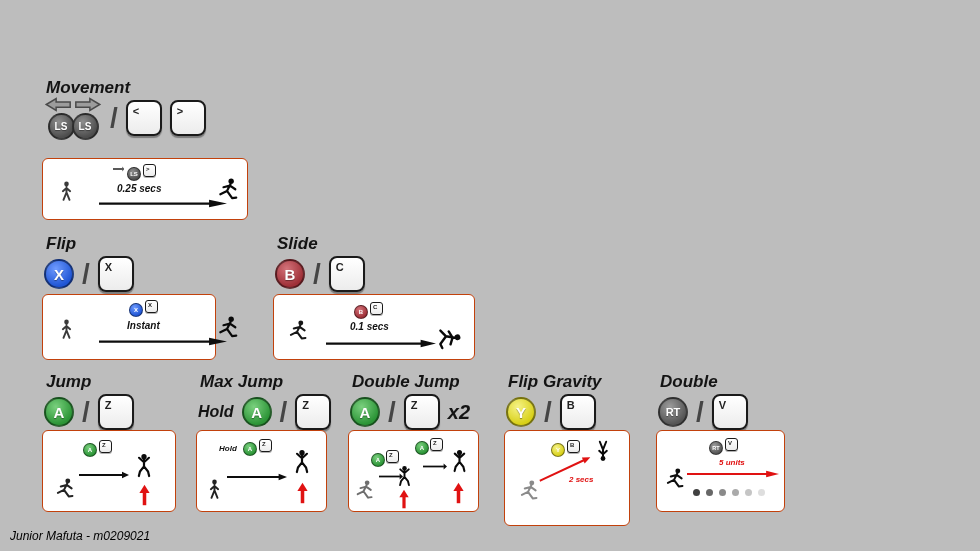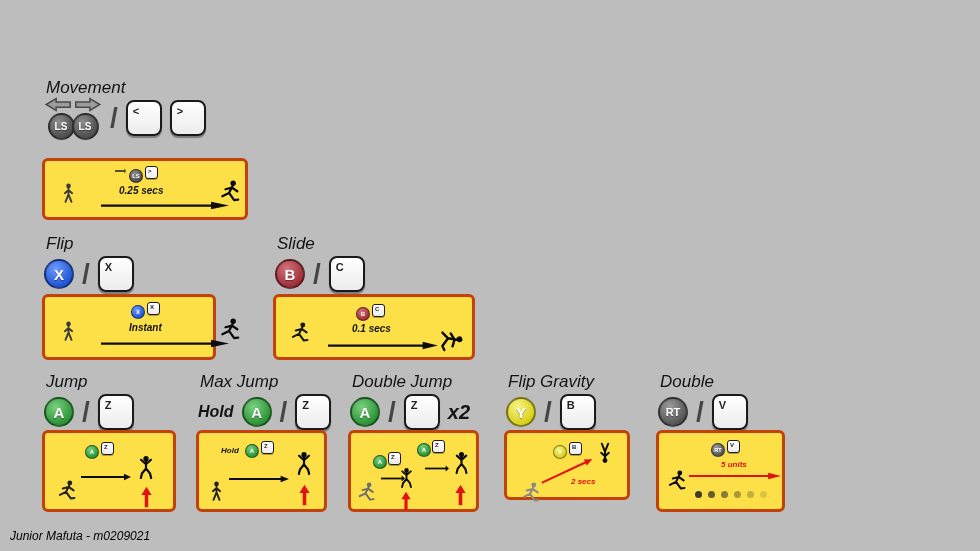--- a/index.html
+++ b/index.html
@@ -3,21 +3,21 @@
 <meta charset="utf-8">
 <style>
   * { margin:0; padding:0; box-sizing:border-box; }
   html,body { font-family:"Liberation Sans", sans-serif; background:#ffffff; }
   .page { position:relative; width:980px; height:551px; background:#bdbdbd; overflow:hidden; }
   .abs { position:absolute; }
   .title {
     position:absolute; top:16px; left:0; right:0; text-align:center;
     font-size:47px; font-weight:bold; font-style:italic; color:#3d3d3d; letter-spacing:1px;
   }
-  .sec-label { position:absolute; font-size:17px; font-weight:normal; font-style:italic; color:#141414; }
+  .sec-label { position:absolute; font-size:17px; font-weight:bold; font-style:italic; color:#141414; }
   .input-row { position:absolute; display:flex; align-items:center; gap:8px; height:40px; }
   .slash { font-size:28px; font-weight:bold; color:#454545; line-height:1; }
   .stick-col { display:flex; flex-direction:column; align-items:center; gap:1px; }
   .ls-pair { display:flex; }
   .ls-pair .pad + .pad { margin-left:-3px; }
   .pad {
     border-radius:50%; display:flex; align-items:center; justify-content:center;
     color:#fff; font-weight:bold; border:2px solid rgba(0,0,0,.45);
     background: radial-gradient(circle at 38% 30%, var(--hi), var(--base) 72%);
     text-shadow:0 1px 1px rgba(0,0,0,.4); flex:none;
@@ -35,21 +35,21 @@
   .key {
     width:36px; height:36px; background:linear-gradient(#ffffff,#ececec);
     border:2.5px solid #1a1a1a; border-radius:8px; color:#222;
     font-size:11px; font-weight:bold; display:flex; align-items:flex-start; justify-content:flex-start;
     padding:3px 0 0 5px; box-shadow:0 2px 1px rgba(0,0,0,.35); flex:none;
   }
   .key.size-mini2 {
     position:absolute; width:13px; height:13px; border:1.5px solid #1a1a1a; border-radius:3px;
     font-size:6px; padding:1px 0 0 2px; box-shadow:0 1px 0 rgba(0,0,0,.3);
   }
-  .demo-box { position:absolute; background:#fde047; border:3px solid #c2410c; border-radius:6px; }
+  .demo-box { position:absolute; background:#ffffff; border:1px solid #c2410c; border-radius:6px; }
   .note { position:absolute; font-size:10px; font-weight:bold; font-style:italic; color:#111; white-space:nowrap; }
   .note-red { position:absolute; font-size:8px; font-weight:bold; font-style:italic; color:#e01212; white-space:nowrap; }
   .hold-main { font-size:16px; font-weight:bold; font-style:italic; color:#141414; }
   .hold-mini { position:absolute; font-size:8px; font-weight:bold; font-style:italic; color:#141414; }
   .x2 { font-size:20px; font-weight:bold; font-style:italic; color:#141414; }
   .dot { position:absolute; width:7px; height:7px; border-radius:50%; background:#1f1f1f; }
   .footer { position:absolute; left:10px; top:529px; font-size:12px; font-style:italic; color:#000000; }
 </style>
 </head>
 <body>
@@ -243,21 +243,21 @@
         <use href="#g-arrow-up"></use>
       </svg>
   </div>
 
   <div class="sec-label" style="left:508px;top:372px">Flip Gravity</div>
   <div class="input-row" style="left:506px;top:392px">
     <span class="pad pad-y size-main">Y</span>
     <span class="slash">/</span>
     <span class="key">B</span>
   </div>
-  <div class="demo-box" style="left:504px;top:430px;width:126px;height:70px">
+  <div class="demo-box" style="left:504px;top:430px;width:126px;height:96px">
     <span class="pad pad-y size-mini" style="left:46px;top:12px">Y</span>
     <span class="key size-mini2" style="left:62px;top:9px">B</span>
     <svg class="abs" viewBox="0 0 24 26" width="20" height="23" style="left:88px;top:8px;color:#0a0a0a;transform:rotate(180deg)">
         <use href="#g-walk"></use>
       </svg>
     <svg class="abs" viewBox="0 0 26 26" width="22" height="24" style="left:12px;top:48px;color:#8a8a8a">
         <use href="#g-run"></use>
       </svg>
     <svg class="abs" viewBox="0 0 100 12" preserveAspectRatio="none" width="56" height="8" style="left:32px;top:34px;color:#e01212;transform:rotate(-25deg)">
         <use href="#g-arrow-right"></use>

